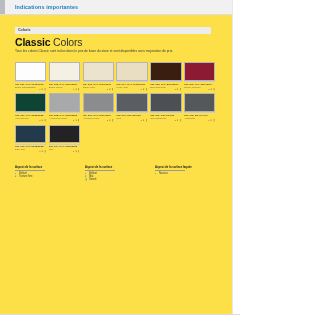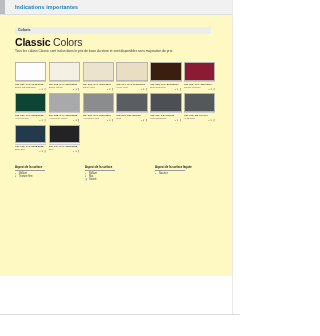--- a/index.html
+++ b/index.html
@@ -3,21 +3,21 @@
 <meta charset="utf-8">
 <style>
   html,body{margin:0;padding:0;}
   body{
     width:240px;height:336px;
     background:#ffffff;
     font-family:"Liberation Sans", sans-serif;
     -webkit-font-smoothing:none;
     overflow:hidden;
   }
-  .page{position:relative;width:240px;height:276px;background:#fef9c3;box-sizing:border-box;}
+  .page{position:relative;width:240px;height:336px;background:#fde047;box-sizing:border-box;}
 
   
   .topband{position:absolute;left:0;top:0;width:240px;height:15px;background:#f1f1f1;}
   .topband .accent{position:absolute;left:0;top:0;width:5px;height:15px;background:#b9bcc0;}
   .topband .ttl{
     position:absolute;left:15px;top:4px;
     font-size:5.4px;font-weight:bold;color:#1a7fc1;letter-spacing:.1px;
   }
   .topband .rule{position:absolute;left:0;bottom:0;width:240px;height:1px;background:#ddd;}
 

